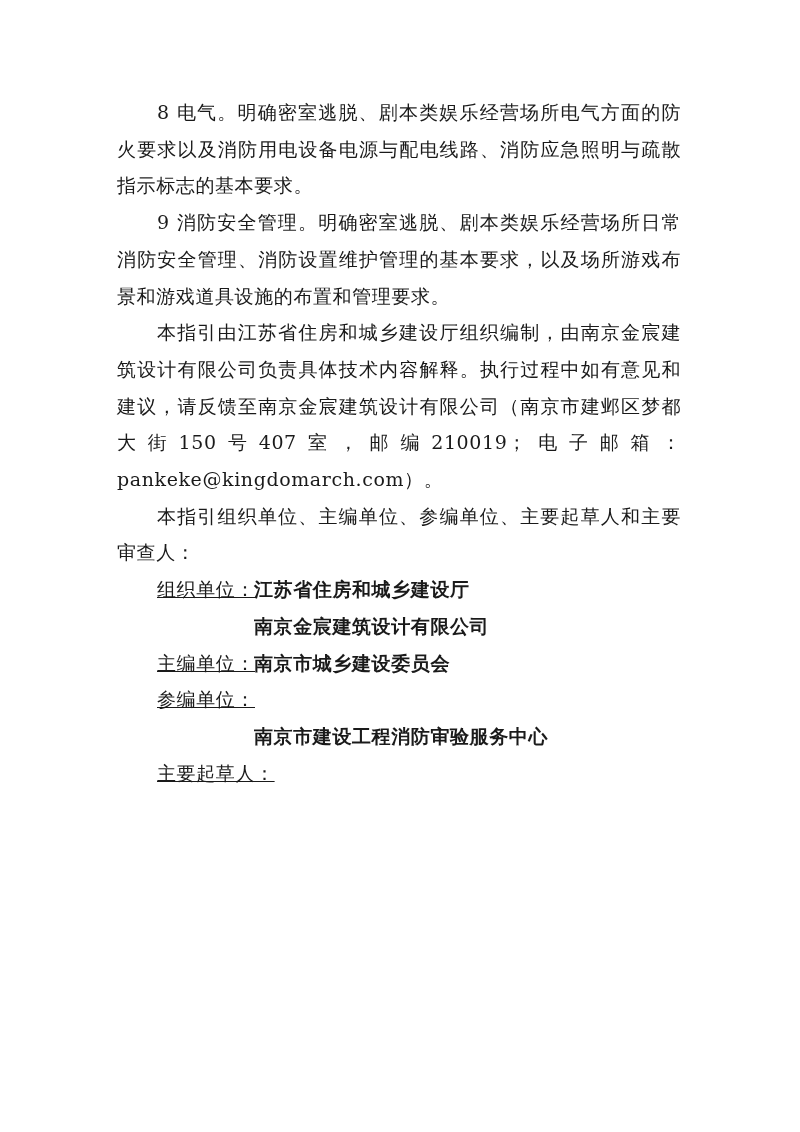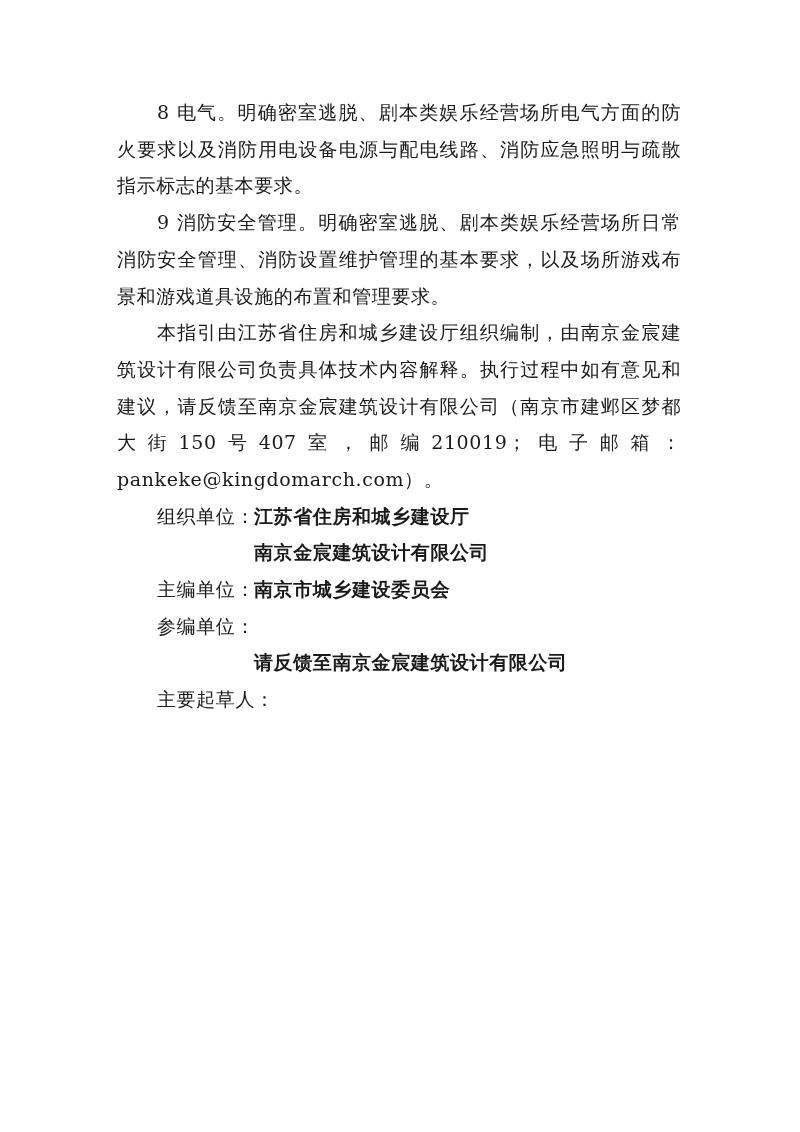--- a/index.html
+++ b/index.html
@@ -7,46 +7,47 @@
       width: 800px; height: 1132px; position: relative; overflow: hidden;
       font-family: "DejaVu Serif", "Liberation Serif", serif;
       color: #1a1a1a;
     }
     .page {
       position: absolute; left: 117px; top: 94px; width: 564px;
       font-size: 19px; line-height: 36.7px;
     }
     .para { margin: 0; text-indent: 40px; text-align: justify; text-justify: inter-character; letter-spacing: 0.6px; }
     .row { position: relative; height: 36.7px; white-space: nowrap; letter-spacing: 0.6px; }
-    .row .label { position: absolute; left: 40px; }
+    .row .label { position: absolute; left: 40px; text-decoration: underline; }
     .row .value { position: absolute; left: 137px; font-weight: bold; }
     .gap-drafters { height: 146px; }
   </style>
 </head>
 <body>
 
 <div class="page">
   <p class="para">8 电气。明确密室逃脱、剧本类娱乐经营场所电气方面的防火要求以及消防用电设备电源与配电线路、消防应急照明与疏散指示标志的基本要求。</p>
   <p class="para">9 消防安全管理。明确密室逃脱、剧本类娱乐经营场所日常消防安全管理、消防设置维护管理的基本要求，以及场所游戏布景和游戏道具设施的布置和管理要求。</p>
   <p class="para">本指引由江苏省住房和城乡建设厅组织编制，由南京金宸建筑设计有限公司负责具体技术内容解释。执行过程中如有意见和建议，请反馈至南京金宸建筑设计有限公司（南京市建邺区梦都大街150号407室，邮编210019；电子邮箱：pankeke@kingdomarch.com）。</p>
+  <p class="para">本指引组织单位、主编单位、参编单位、主要起草人和主要审查人：</p>
 
   <div class="row">
     <span class="label">组织单位：</span>
     <span class="value">江苏省住房和城乡建设厅</span>
   </div>
   <div class="row">
     <span class="value">南京金宸建筑设计有限公司</span>
   </div>
   <div class="row">
     <span class="label">主编单位：</span>
     <span class="value">南京市城乡建设委员会</span>
   </div>
   <div class="row">
     <span class="label">参编单位：</span>
   </div>
   <div class="row">
-    <span class="value">请反馈至南京金宸建筑设计有限公司</span>
+    <span class="value">南京市建设工程消防审验服务中心</span>
   </div>
   <div class="row">
     <span class="label">主要起草人：</span>
   </div>
   <div class="gap-drafters"></div>
 </div>
 
 </body></html>

